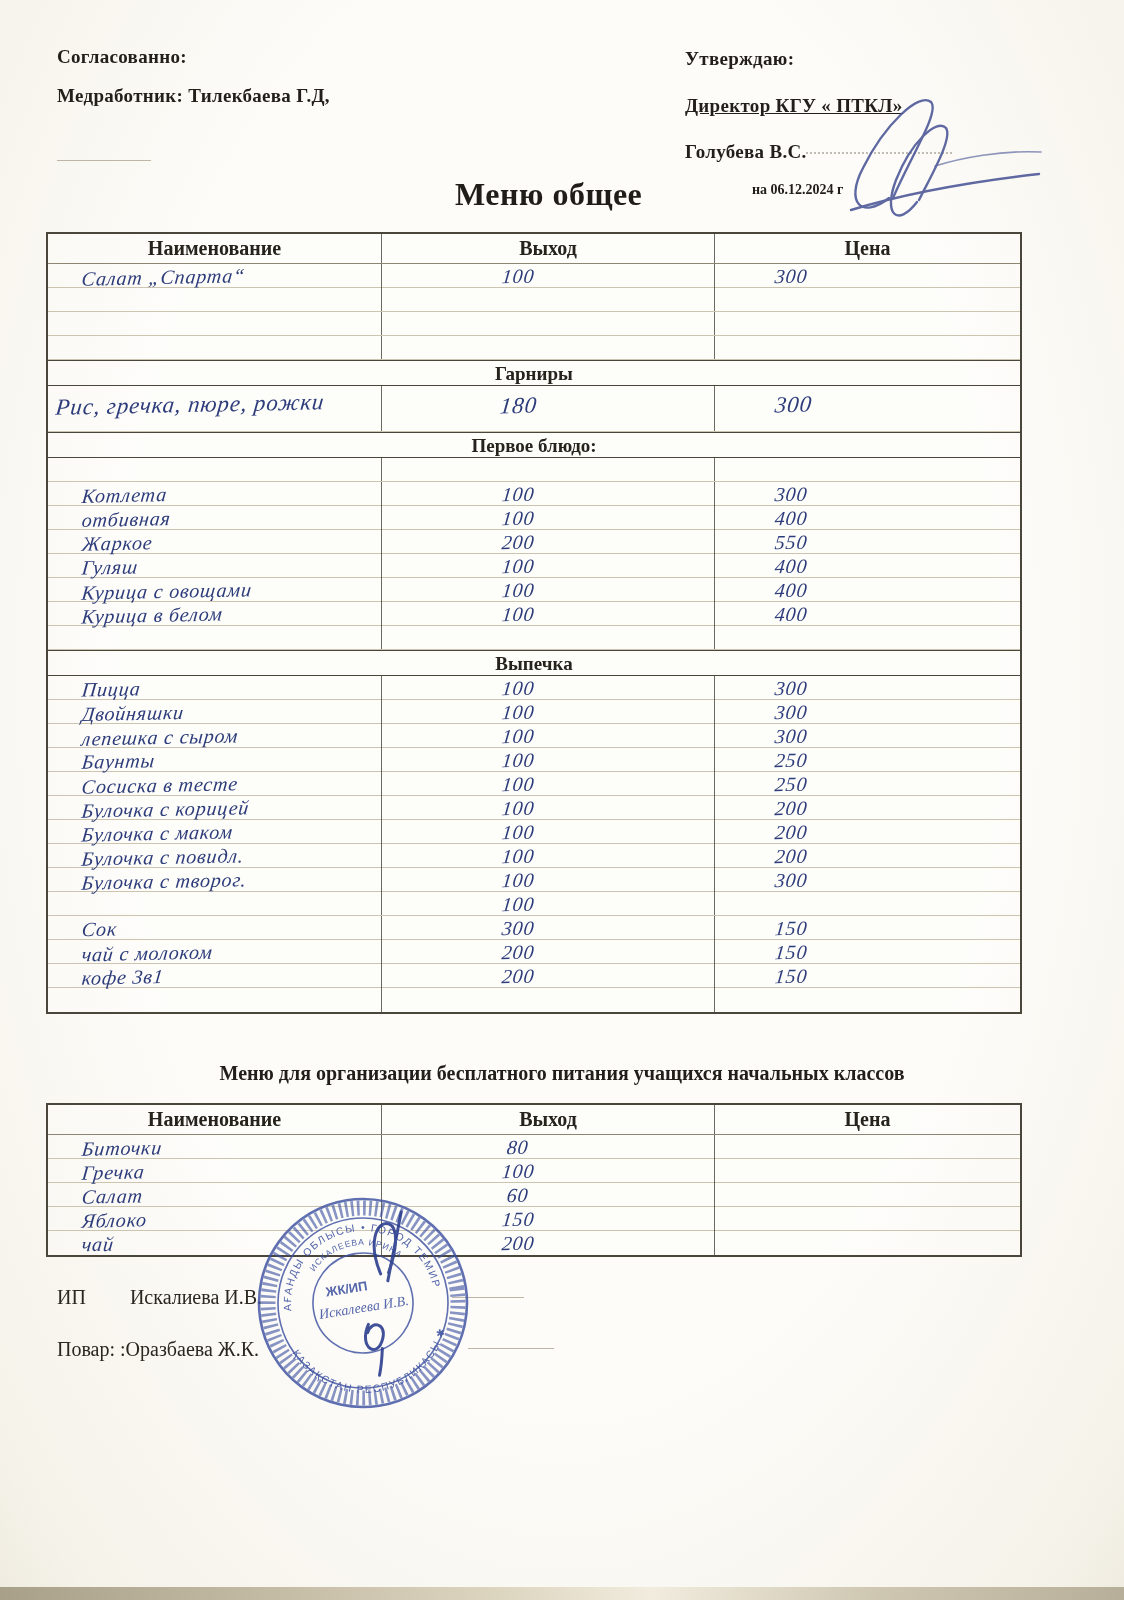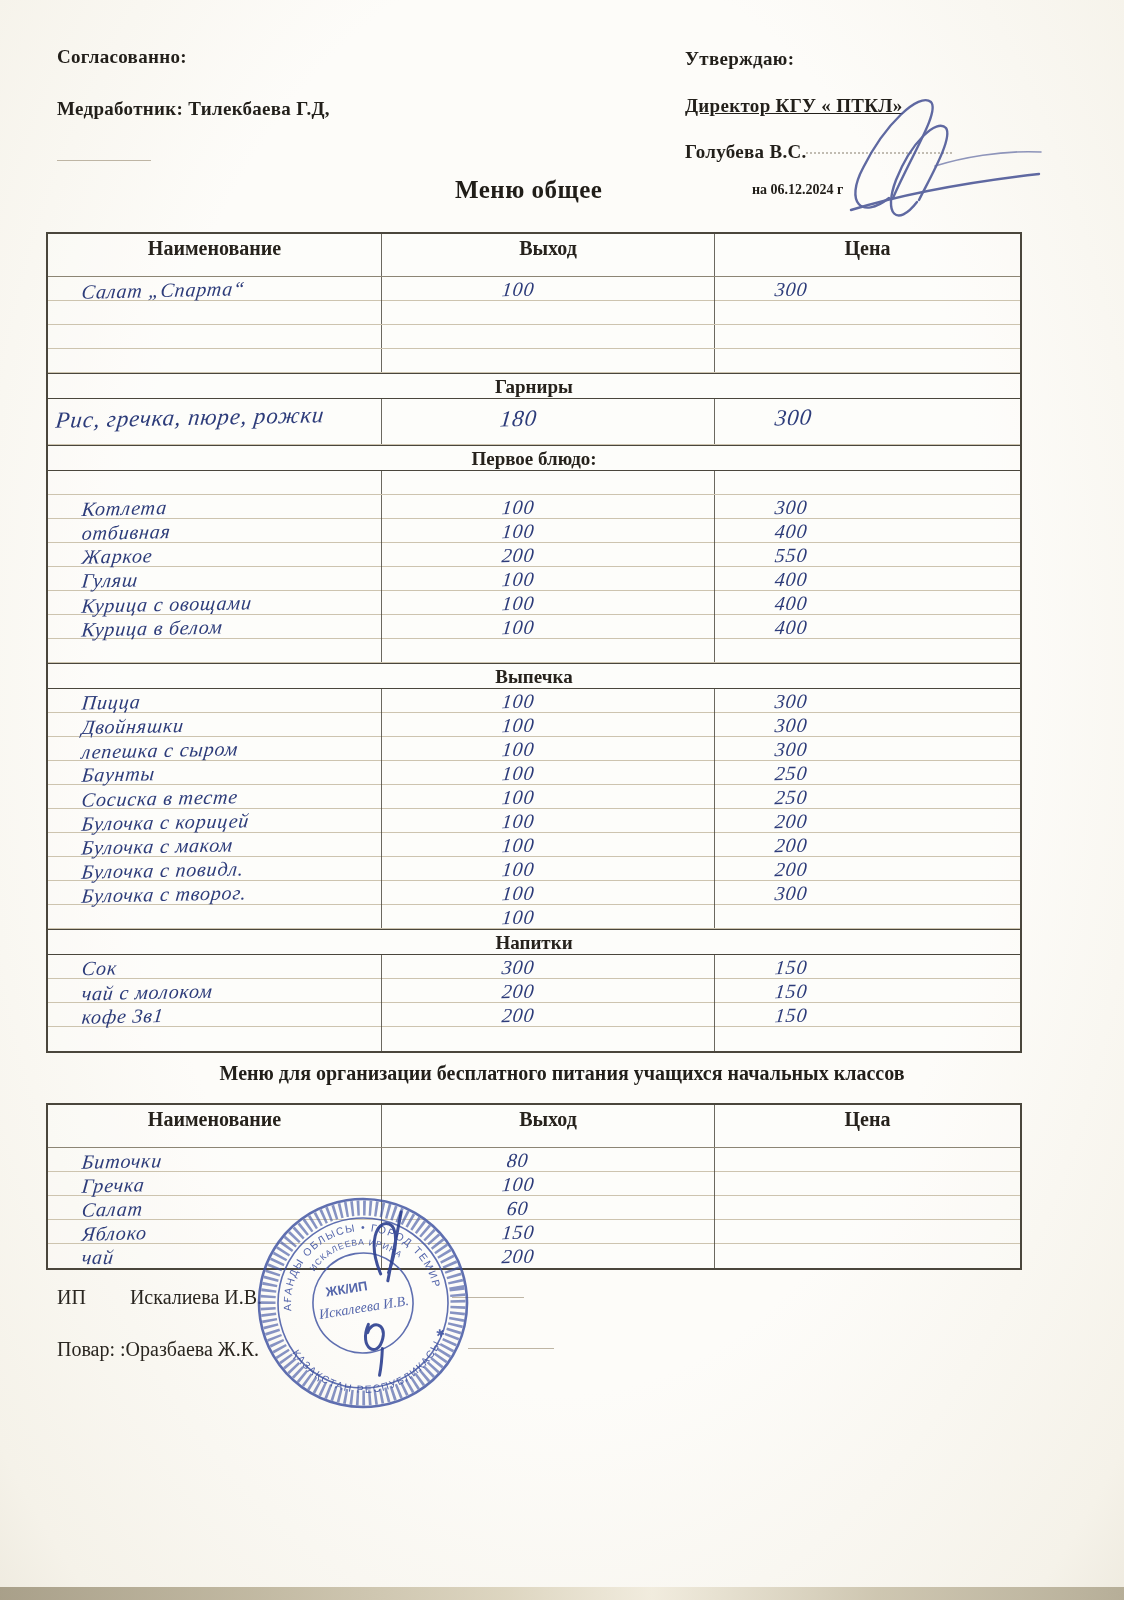--- a/index.html
+++ b/index.html
@@ -6,27 +6,27 @@
   body{background:#efede7;font-family:"Liberation Serif",serif;}
   .page{position:relative;width:1124px;height:1600px;margin:0 auto;overflow:hidden;
         background:radial-gradient(ellipse at 50% 42%, #fdfcf9 55%, #f5f2e9 92%, #efebe0 100%);
         color:#201d18;}
   *{box-sizing:border-box;}
 
   
   .printed{font-weight:bold;font-size:19px;letter-spacing:.3px;color:#221f1a;}
   .abs{position:absolute;}
 
-  .doc-title{font-size:25px;font-weight:bold;letter-spacing:.5px;}
+  .doc-title{font-size:32px;font-weight:bold;letter-spacing:.5px;}
   .doc-date{font-size:14px;font-weight:bold;}
 
   
   .table{position:absolute;left:46px;width:976px;border:2px solid #4a463c;background:rgba(255,255,255,.25);}
   .thead,.row{display:grid;grid-template-columns:334px 333px 1fr;}
-  .thead{height:43px;border-bottom:1.4px solid #8c8574;}
+  .thead{height:30px;border-bottom:1.4px solid #8c8574;}
   .th{font-weight:bold;font-size:20px;text-align:center;line-height:29px;color:#26221c;}
   .cell{position:relative;}
   .c0,.c1{border-right:1.6px solid rgba(70,66,56,.8);}
   .row{height:24px;border-bottom:1px solid #cdc4af;}
   .row.tall{height:46px;}
   .sec-row{height:26px;line-height:25px;text-align:center;font-weight:bold;font-size:19px;
            border-top:1.8px solid #4a463c;border-bottom:1.8px solid #4a463c;color:#26221c;}
   .row:last-child{border-bottom:none;}
 
   
@@ -53,21 +53,21 @@
   .stamp-wrap{position:absolute;left:247px;top:1187px;width:232px;height:232px;transform:rotate(-9deg);}
   .sig-wrap{position:absolute;left:793px;top:86px;width:252px;height:152px;}
   .dash-underline{position:absolute;left:806px;top:152px;width:146px;border-bottom:2px dotted #a9a295;opacity:.7;}
 </style>
 </head>
 <body>
 
 <div class="page">
 
   <div class="abs printed" style="left:57px;top:46px;">Согласованно:</div>
-  <div class="abs printed" style="left:57px;top:98px;">Медработник: Тилекбаева  Г.Д,</div>
+  <div class="abs printed" style="left:57px;top:85px;">Медработник: Тилекбаева  Г.Д,</div>
   <div class="faint-line" style="left:57px;top:160px;width:94px;"></div>
 
   <div class="abs printed" style="left:685px;top:48px;">Утверждаю:</div>
   <div class="abs printed" style="left:685px;top:95px;text-decoration:underline;">Директор КГУ « ПТКЛ»</div>
   <div class="abs printed" style="left:685px;top:141px;">Голубева В.С.</div>
   <div class="dash-underline"></div>
 
   <div class="sig-wrap">
     <svg width="252" height="152" viewBox="0 0 252 152">
       <g fill="none" stroke="#4a5596" stroke-width="2.4" stroke-linecap="round" opacity="0.88">
@@ -200,21 +200,20 @@
         <div class="row">
           <div class="cell c0"><div class="hw">Булочка с творог.</div></div>
           <div class="cell c1"><div class="hw">100</div></div>
           <div class="cell c2"><div class="hw">300</div></div>
         </div>
         <div class="row">
           <div class="cell c0"></div>
           <div class="cell c1"><div class="hw">100</div></div>
           <div class="cell c2"></div>
         </div>
-        <div class="sec-row">Напитки</div>
         <div class="row">
           <div class="cell c0"><div class="hw">Сок</div></div>
           <div class="cell c1"><div class="hw">300</div></div>
           <div class="cell c2"><div class="hw">150</div></div>
         </div>
         <div class="row">
           <div class="cell c0"><div class="hw">чай с молоком</div></div>
           <div class="cell c1"><div class="hw">200</div></div>
           <div class="cell c2"><div class="hw">150</div></div>
         </div>

